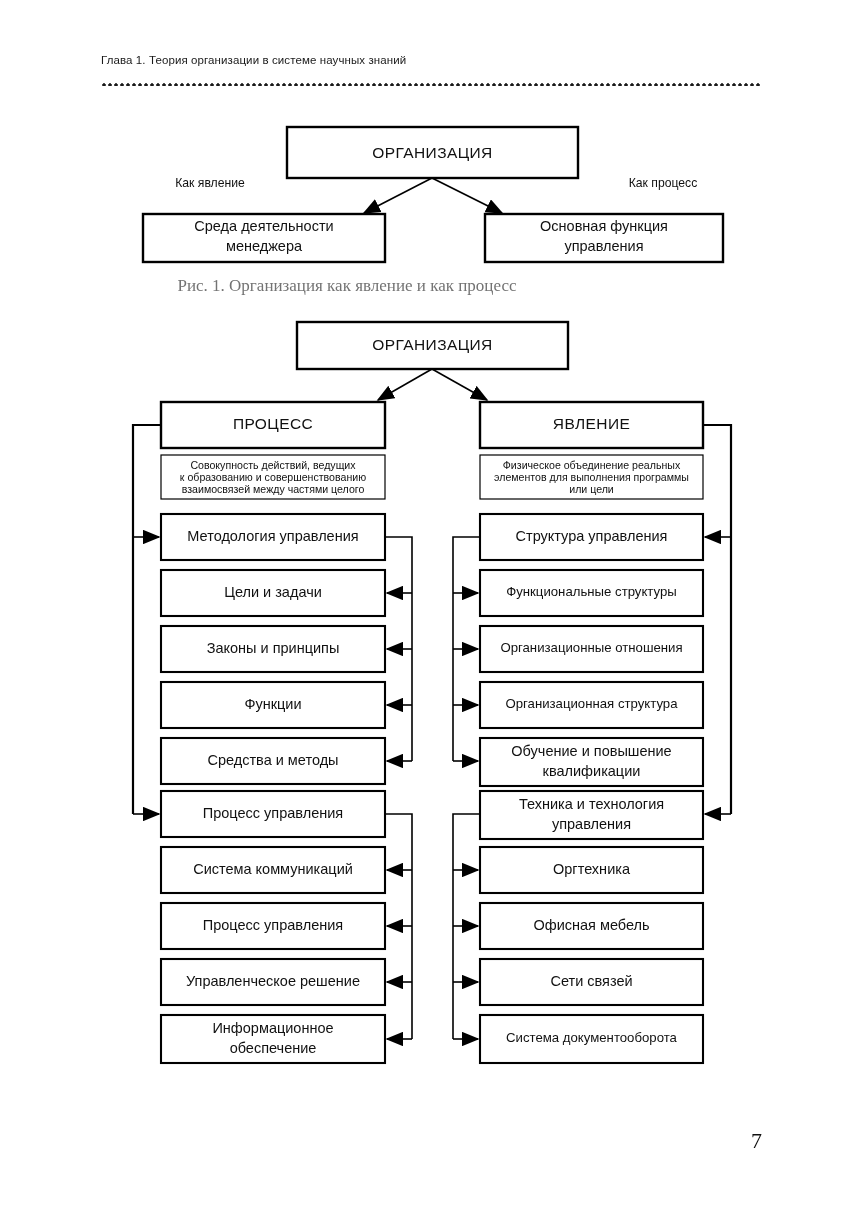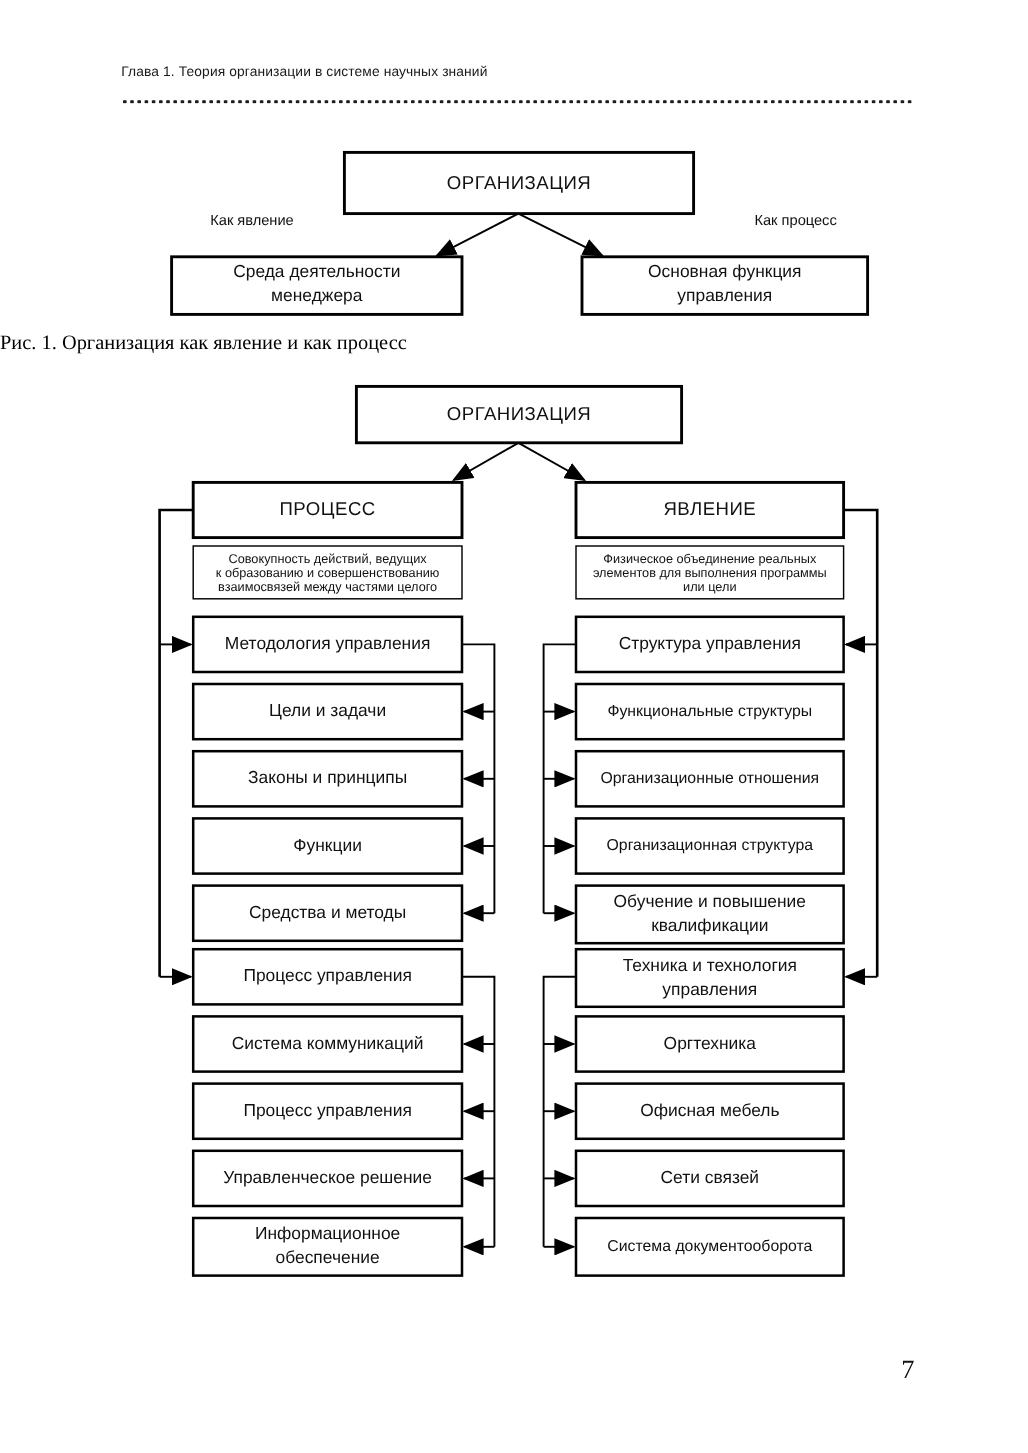--- a/index.html
+++ b/index.html
@@ -19,23 +19,23 @@
     white-space:nowrap;
   }
   .rule-dots{
     position:absolute;left:101px;top:80px;width:660px;height:6px;
     background-image:radial-gradient(circle closest-side,#1a1a1a 52%,transparent 55%);
     background-size:6px 6px;background-repeat:repeat-x;background-position:0 2px;
   }
 
   
   .caption{
-    position:absolute;width:694px;
+    position:absolute;width:694px;text-align:center;
     font-family:"Liberation Serif", serif;
-    font-size:17px;color:#000000;
+    font-size:17px;color:#737373;
   }
   #cap1{top:276px;}
   #cap2{top:1070px;}
 
   .folio{
     position:absolute;right:95px;top:1128px;
     font-family:"Liberation Serif", serif;font-size:22px;color:#111;
   }
 
   

